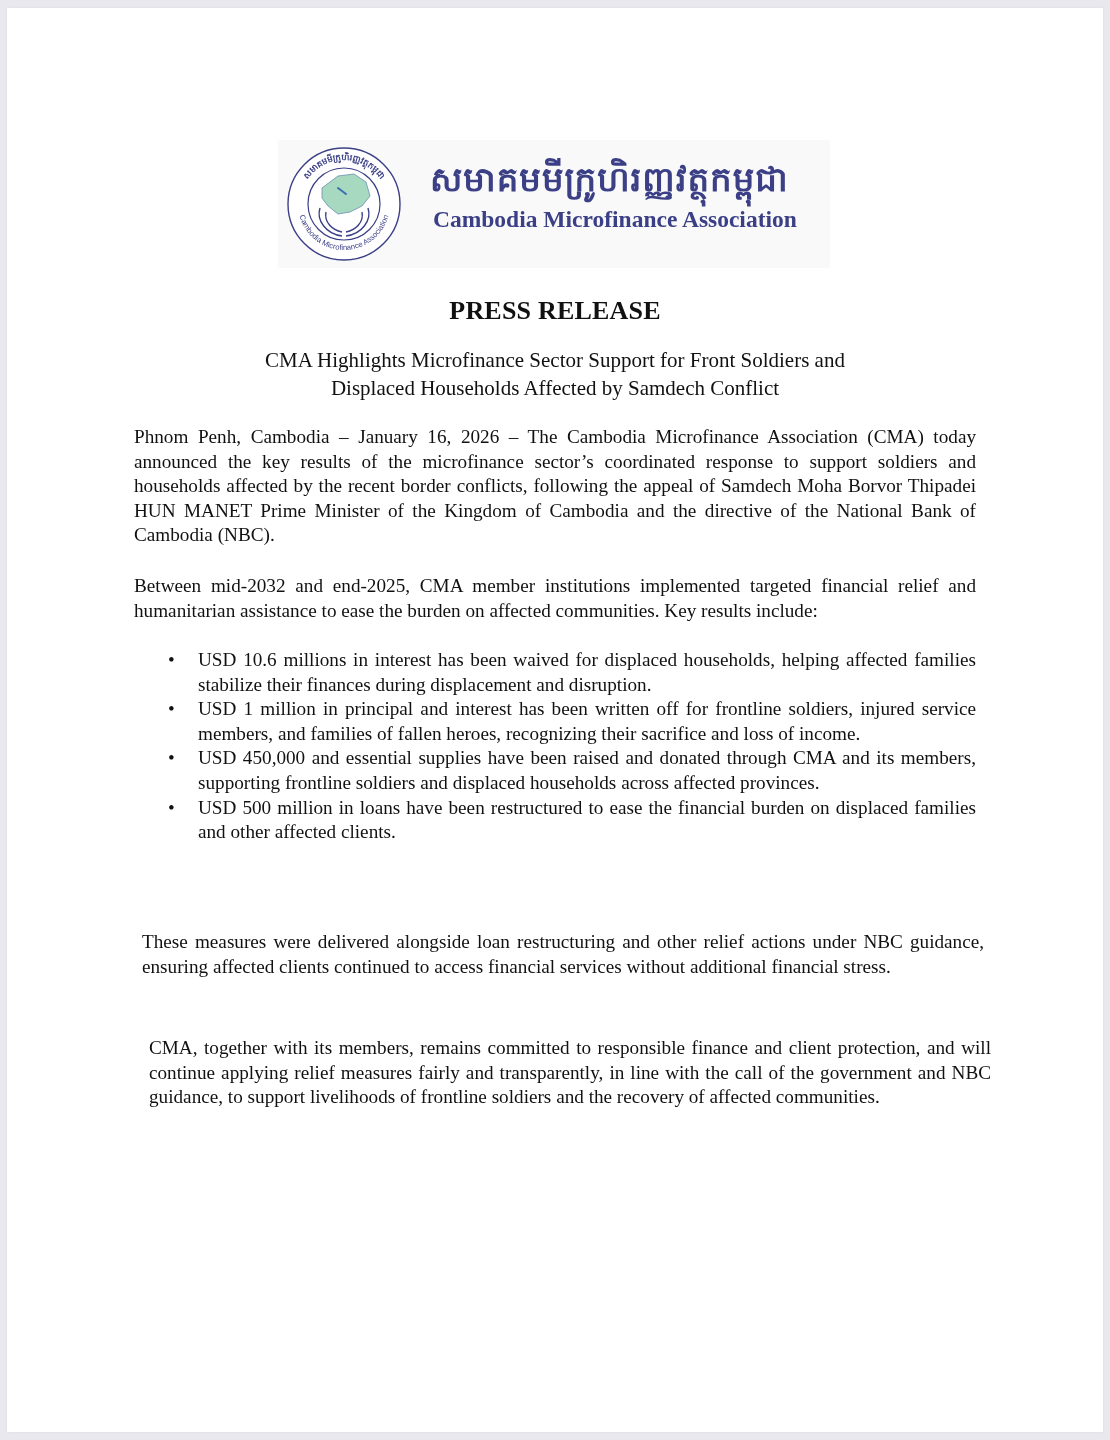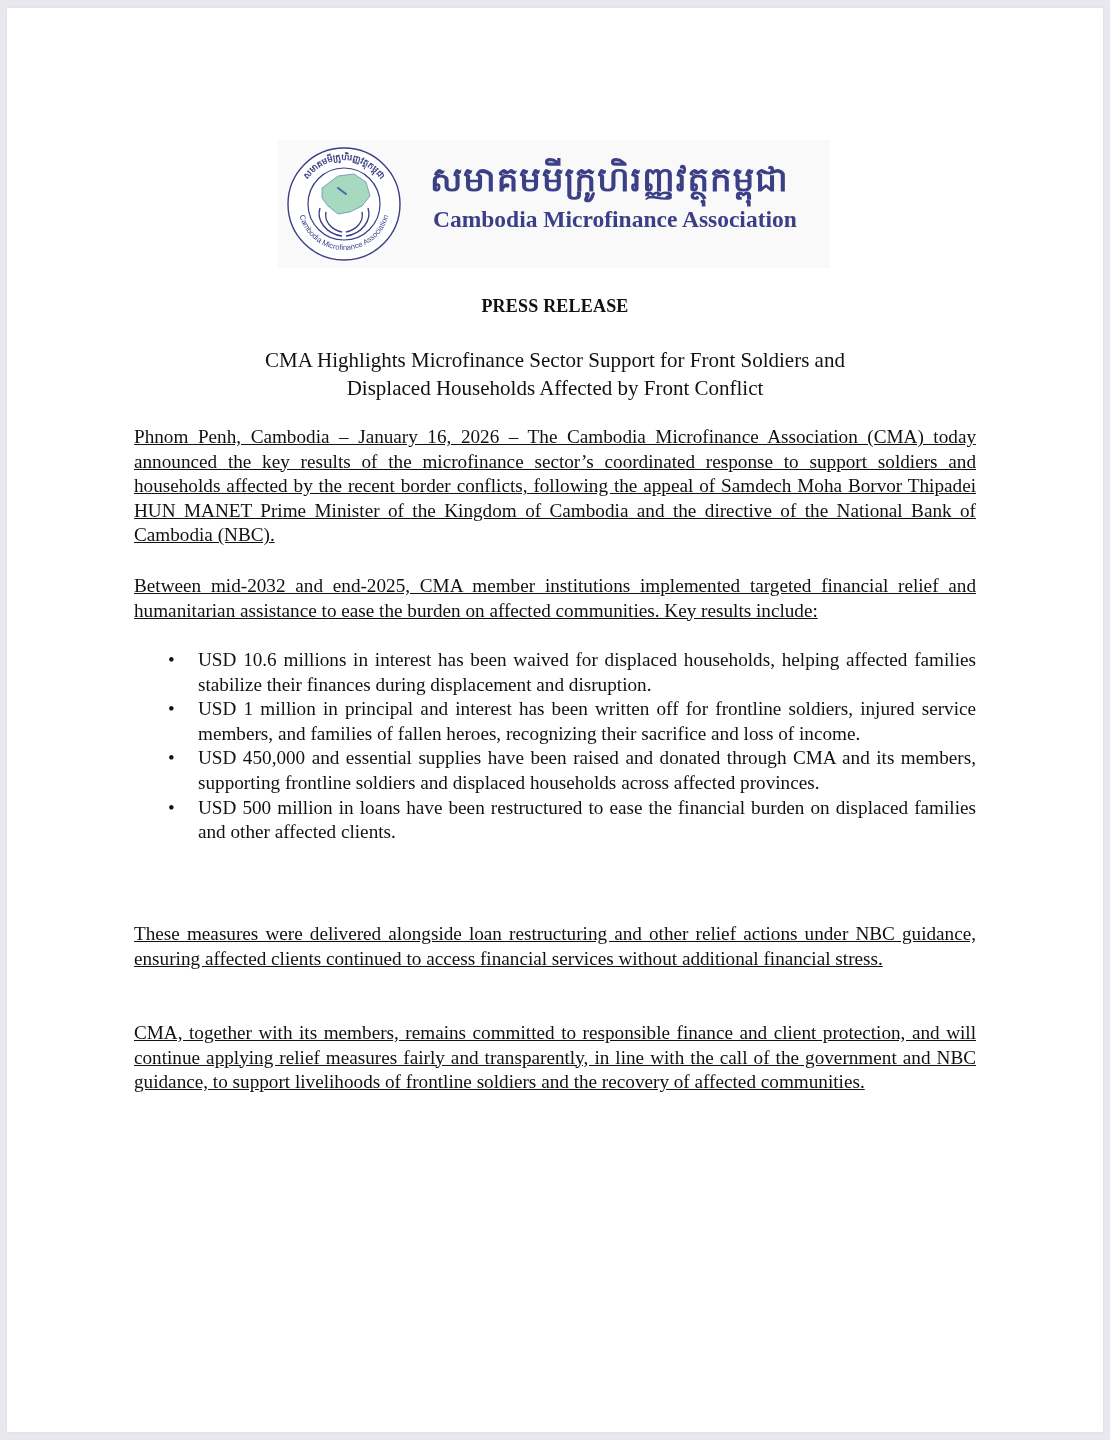--- a/index.html
+++ b/index.html
@@ -46,39 +46,38 @@
     font-weight: bold;
     font-size: 23.5px;
     color: #3b3f86;
     white-space: nowrap;
   }
   .press-label {
     position: absolute;
     left: 0; right: 0; top: 288px;
     text-align: center;
     font-weight: bold;
-    font-size: 18px;
+    font-size: 26px;
     letter-spacing: 0.2px;
   }
   .headline {
     position: absolute;
     left: 120px; right: 120px; top: 338px;
     text-align: center;
     font-weight: normal;
     font-size: 21px;
     line-height: 28px;
   }
   .body-block {
     position: absolute;
     left: 127px;
     width: 842px;
     font-size: 19.2px;
     line-height: 24.6px;
     text-align: justify;
-    text-decoration: underline;
   }
   .p1 { top: 417px; }
   .p2 { top: 566px; }
   .bullets {
     position: absolute;
     left: 127px; top: 640px;
     width: 842px;
     margin: 0; padding: 0;
     list-style: none;
     font-size: 19.2px;
@@ -122,21 +121,21 @@
       <path d="M 82 62 C 86 74, 76 88, 60 90 M 76 66 C 78 76, 70 84, 60 86" fill="none" stroke="#3b3f86" stroke-width="1.4"></path>
     </svg>
     <div class="org-khmer">សមាគមមីក្រូហិរញ្ញវត្ថុកម្ពុជា</div>
     <div class="org-english">Cambodia Microfinance Association</div>
   </div>
 
   <div class="press-label">PRESS RELEASE</div>
 
   <div class="headline">
     <div>CMA Highlights Microfinance Sector Support for Front Soldiers and</div>
-    <div>Displaced Households Affected by Front Conflict</div>
+    <div>Displaced Households Affected by Samdech Conflict</div>
   </div>
 
   <p class="body-block p1" style="margin:0">Phnom Penh, Cambodia – January 16, 2026 – The Cambodia Microfinance Association (CMA) today announced the key results of the microfinance sector’s coordinated response to support soldiers and households affected by the recent border conflicts, following the appeal of Samdech Moha Borvor Thipadei HUN MANET Prime Minister of the Kingdom of Cambodia and the directive of the National Bank of Cambodia (NBC).</p>
   <p class="body-block p2" style="margin:0">Between mid-2032 and end-2025, CMA member institutions implemented targeted financial relief and humanitarian assistance to ease the burden on affected communities. Key results include:</p>
 
   <ul class="bullets">
     <li>
       <span class="dot">•</span>
       <span>USD 10.6 millions in interest has been waived for displaced households, helping affected families stabilize their finances during displacement and disruption.</span>
     </li>
@@ -147,16 +146,16 @@
     <li>
       <span class="dot">•</span>
       <span>USD 450,000 and essential supplies have been raised and donated through CMA and its members, supporting frontline soldiers and displaced households across affected provinces.</span>
     </li>
     <li>
       <span class="dot">•</span>
       <span>USD 500 million in loans have been restructured to ease the financial burden on displaced families and other affected clients.</span>
     </li>
   </ul>
 
-  <p class="body-block p3" style="margin:0">These measures were delivered alongside loan restructuring and other relief actions under NBC guidance, ensuring affected clients continued to access financial services without additional financial stress.</p>
-  <p class="body-block p4" style="margin:0">CMA, together with its members, remains committed to responsible finance and client protection, and will continue applying relief measures fairly and transparently, in line with the call of the government and NBC guidance, to support livelihoods of frontline soldiers and the recovery of affected communities.</p>
+  <p class="body-block p3" style="margin:8px">These measures were delivered alongside loan restructuring and other relief actions under NBC guidance, ensuring affected clients continued to access financial services without additional financial stress.</p>
+  <p class="body-block p4" style="margin:15px">CMA, together with its members, remains committed to responsible finance and client protection, and will continue applying relief measures fairly and transparently, in line with the call of the government and NBC guidance, to support livelihoods of frontline soldiers and the recovery of affected communities.</p>
 
 </div>
 
 </body></html>

